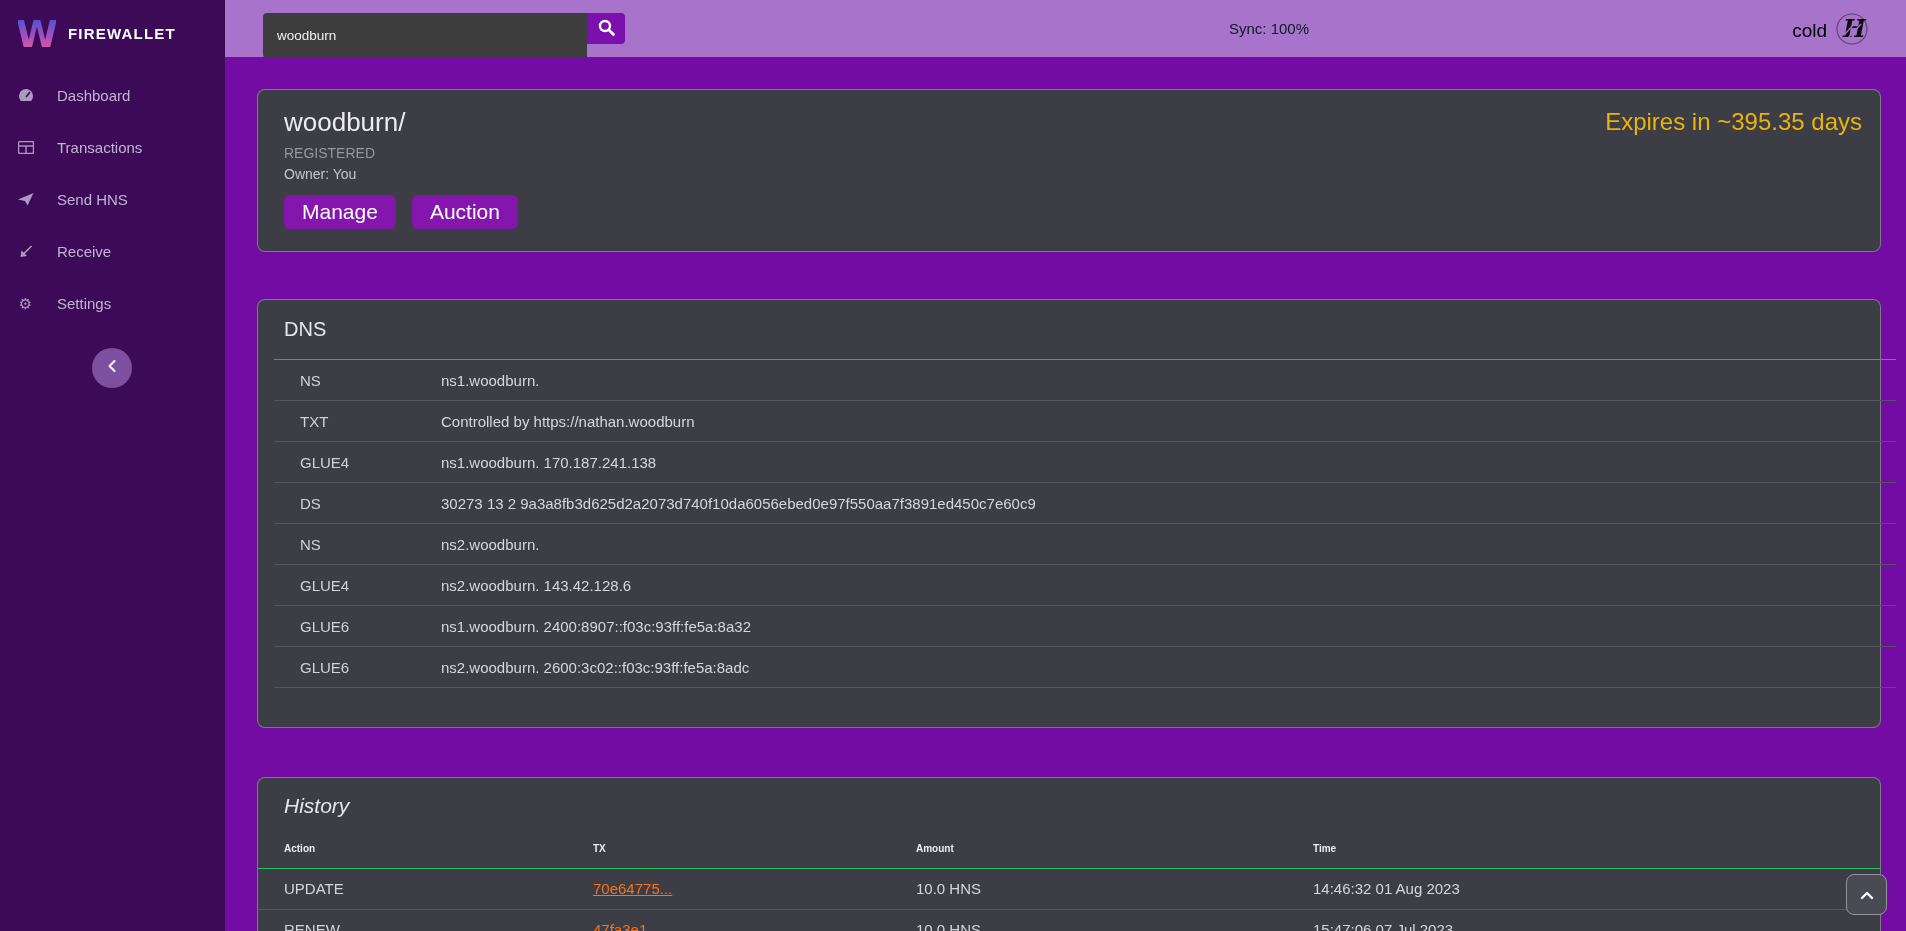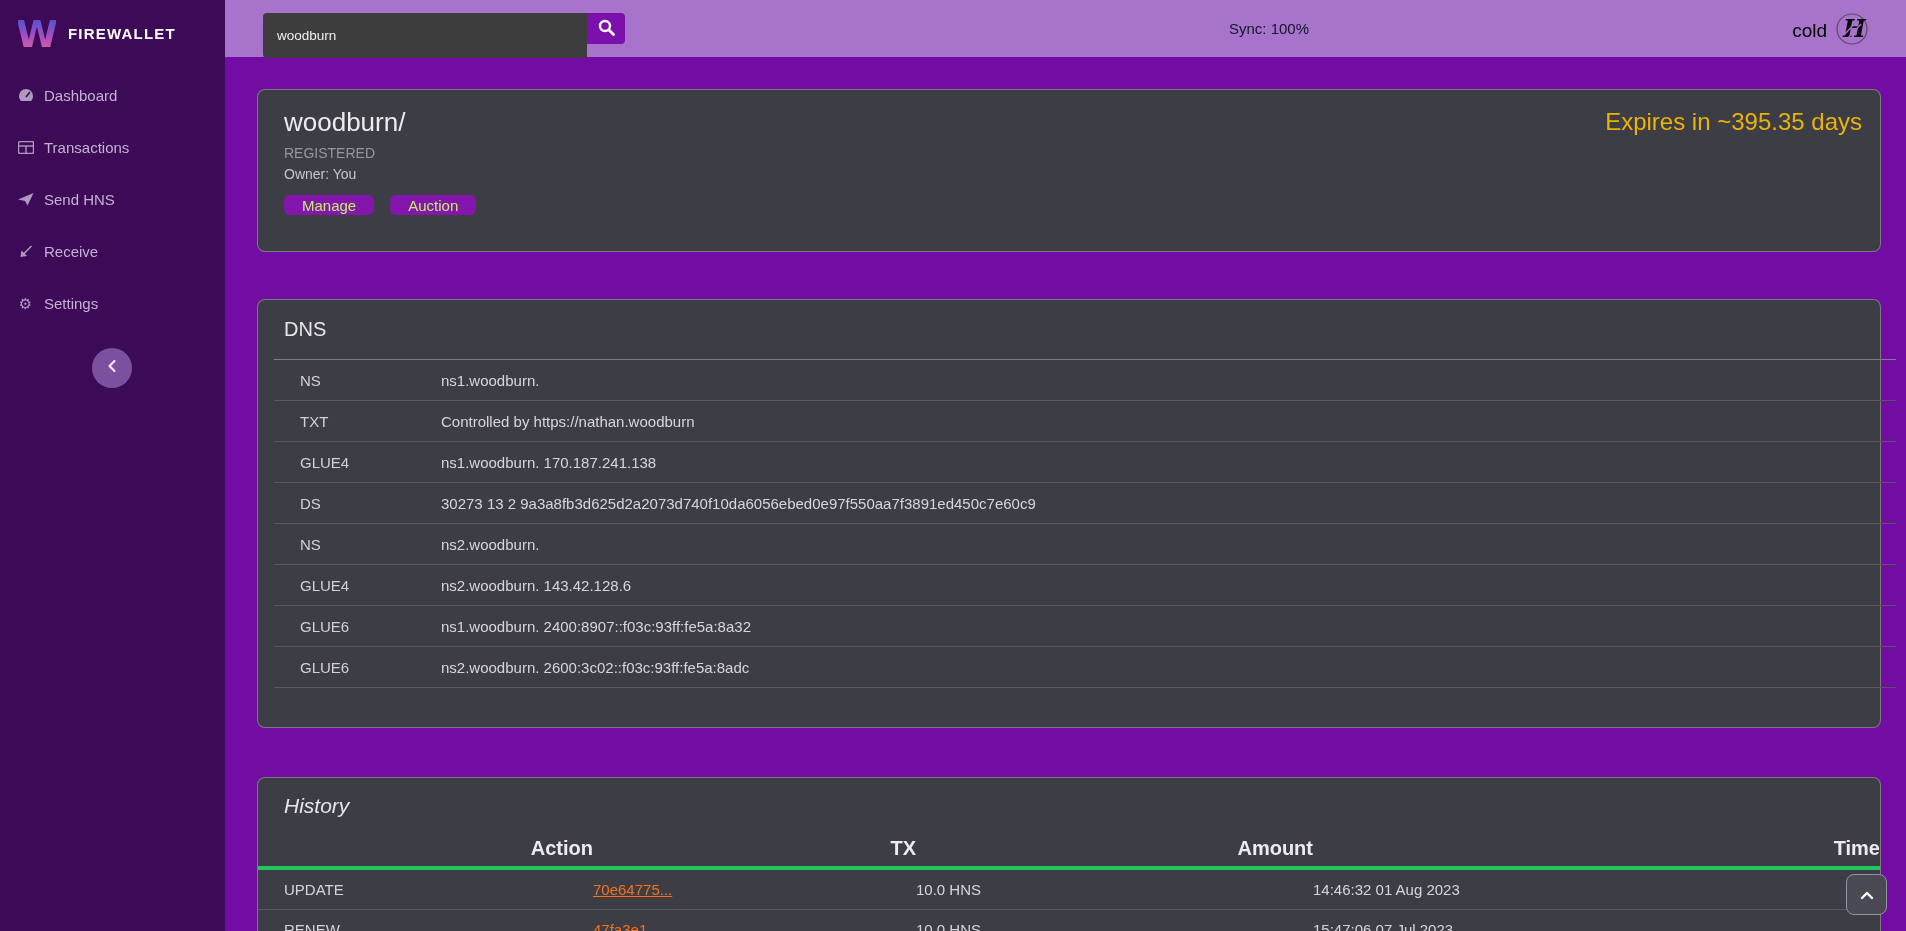--- a/index.html
+++ b/index.html
@@ -20,21 +20,21 @@
   .logo-row {
     display: flex; align-items: center; gap: 12px;
     padding: 10px 0 0 18px; height: 57px;
   }
   .brand {
     color: #ffffff; font-weight: bold; font-size: 15px;
     letter-spacing: 1.2px;
   }
   .nav { margin-top: 26px; }
   .nav-item {
-    display: flex; align-items: center; gap: 10px;
+    display: flex; align-items: center; gap: 23px;
     padding-left: 17px; height: 24px; margin-bottom: 28px;
     color: #c3b2d3; font-size: 15px; cursor: pointer;
   }
   .nav-icon { width: 17px; display: flex; justify-content: center; align-items: center; opacity: .85; }
   .gear-glyph { font-size: 15px; line-height: 15px; color: #c3b2d3; }
   .collapse-btn {
     position: absolute; left: 92px; top: 348px;
     width: 40px; height: 40px; border-radius: 50%;
     background: #7b509f; display: flex; align-items: center; justify-content: center;
     cursor: pointer;
@@ -81,42 +81,42 @@
     border-radius: 8px;
   }
 
   
   .domain-card { position: relative; height: 163px; padding: 17px 26px; margin-bottom: 47px; }
   .domain-title { color: #ececee; font-size: 26px; font-weight: 500; margin-bottom: 7px; }
   .domain-status { color: #97979d; font-size: 14px; margin-bottom: 5px; }
   .domain-owner { color: #c6c6ca; font-size: 14px; margin-bottom: 13px; }
   .btn-row { display: flex; gap: 16px; }
   .btn {
-    background: #8516ad; color: #bef264; border: none; border-radius: 6px;
-    height: 20px; padding: 0 18px; font-size: 15px; cursor: pointer;
+    background: #8516ad; color: #ffffff; border: none; border-radius: 6px;
+    height: 34px; padding: 0 18px; font-size: 21px; cursor: pointer;
     font-family: "Liberation Sans", sans-serif;
   }
   .expiry { position: absolute; right: 18px; top: 18px; color: #eab308; font-size: 24px; }
 
   
   .dns-card { padding: 18px 0 0; height: 429px; margin-bottom: 49px; }
   .card-title { color: #e6e6e9; font-size: 20px; padding: 0 26px; margin-bottom: 18px; font-weight: 500; }
   table { width: 100%; border-collapse: collapse; table-layout: fixed; }
   .dns-table { border-top: 1px solid #7d7d85; border-bottom: 1px solid #56565e; margin-left: 16px; }
   .dns-table td { height: 41px; font-size: 15px; vertical-align: middle; }
   .dns-table tr + tr td { border-top: 1px solid #56565e; }
   td.type { width: 167px; padding-left: 26px; color: #d2d2d6; }
   td.value { color: #d6d6da; overflow: hidden; white-space: nowrap; }
 
   
   .history-card { padding: 16px 0 0; height: 400px; }
   .history-card .card-title { font-size: 21px; margin-bottom: 12px; font-style: italic; }
   .hist-table th {
-    text-align: right; color: #ececf0; font-size: 20px; font-weight: bold;
-    height: 38px; vertical-align: middle; border-bottom: 4px solid #22c55e;
+    text-align: left; color: #ececf0; font-size: 10px; font-weight: bold;
+    height: 38px; vertical-align: middle; border-bottom: 1px solid #22c55e;
   }
   .hist-table td {
     height: 41px; vertical-align: middle; color: #d6d6da; font-size: 15px;
     border-bottom: 1px solid #56565e;
   }
   .hist-table th:first-child, .hist-table td:first-child { padding-left: 26px; }
   .col-action { width: 335px; } .col-tx { width: 323px; } .col-amount { width: 397px; }
   a.tx-link { color: #f97316; text-decoration: underline; cursor: pointer; }
 
   

